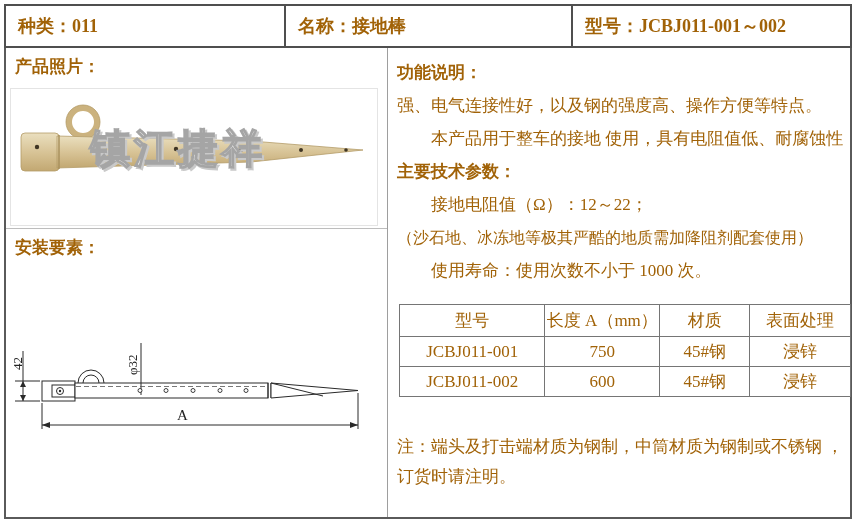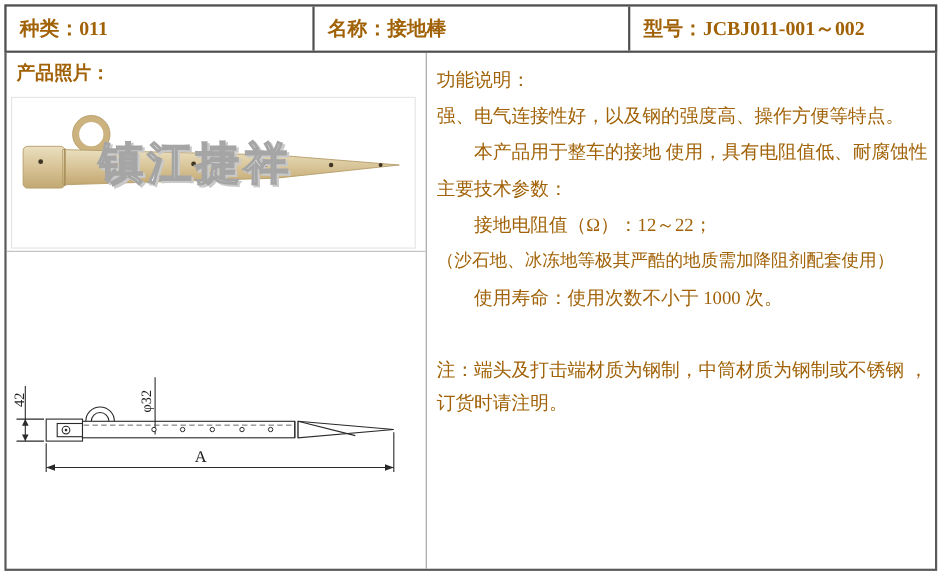--- a/index.html
+++ b/index.html
@@ -23,21 +23,21 @@
   .install-section{position:absolute;left:0;top:181px;width:100%;height:288px;}
   .section-label{position:absolute;left:9px;top:7px;font-size:17px;font-weight:bold;}
   .photo-box{position:absolute;left:4px;top:40px;width:368px;height:138px;
              border:1px solid #e4e4e4;box-sizing:border-box;}
   .drawing-box{position:absolute;left:1px;top:100px;width:380px;height:125px;}
   
   .col-right{position:absolute;left:389px;top:48px;width:462px;height:469px;
              box-sizing:border-box;padding:8px 0 0 8px;font-size:17px;}
   .text-line{line-height:33px;white-space:nowrap;}
   .indent{text-indent:34px;}
-  .heading{font-weight:normal;}
+  .heading{font-weight:bold;}
   .small-line{font-size:16px;}
   .spec-table{border-collapse:collapse;margin:17px 0 0 2px;table-layout:fixed;}
   .spec-table th,.spec-table td{border:1px solid #757575;text-align:center;
       font-weight:normal;font-size:17px;padding:0;white-space:nowrap;}
   .spec-table th{height:31px;}
   .spec-table td{height:29px;}
   .cw1{width:148px;} .cw2{width:114px;} .cw3{width:92px;} .cw4{width:102px;}
   .note{margin-top:35px;line-height:30px;}
   svg text{font-family:"Liberation Serif","DejaVu Serif",serif;}
 </style>
@@ -88,20 +88,21 @@
           <circle cx="290" cy="61" r="2" fill="#3f3524"></circle>
           <circle cx="335" cy="61" r="1.8" fill="#3f3524"></circle>
 
           <text x="167" y="73" text-anchor="middle" font-size="40" font-weight="bold" letter-spacing="4" fill="none" stroke="#c9c9c9" stroke-width="1.6" transform="translate(2,2)">镇江捷祥</text>
           <text x="167" y="73" text-anchor="middle" font-size="40" font-weight="bold" letter-spacing="4" fill="#ffffff" stroke="#a5a5a5" stroke-width="1.4">镇江捷祥</text>
         </svg>
       </div>
     </div>
 
     <div class="install-section">
+      <div class="section-label">安装要素：</div>
       <div class="drawing-box">
         <svg width="380" height="125" viewBox="0 0 380 125">
           <g stroke="#2a2a2a" stroke-width="1" fill="none">
 
             <line x1="33" y1="52" x2="8" y2="52"></line>
             <line x1="33" y1="72" x2="8" y2="72"></line>
             <line x1="16" y1="22" x2="16" y2="72"></line>
 
             <rect x="35" y="52" width="33" height="20" fill="#ffffff"></rect>
             <rect x="45" y="56" width="23" height="12" fill="#ffffff"></rect>
@@ -153,19 +154,43 @@
 
   <div class="col-right">
     <div class="text-line heading">功能说明：</div>
     <div class="text-line">强、电气连接性好，以及钢的强度高、操作方便等特点。</div>
     <div class="text-line indent">本产品用于整车的接地 使用，具有电阻值低、耐腐蚀性</div>
     <div class="text-line heading">主要技术参数：</div>
     <div class="text-line indent">接地电阻值（Ω）：12～22；</div>
     <div class="text-line small-line">（沙石地、冰冻地等极其严酷的地质需加降阻剂配套使用）</div>
     <div class="text-line indent">使用寿命：使用次数不小于 1000 次。</div>
 
+    <table class="spec-table">
+      <thead>
+        <tr>
+          <th class="cw1">型号</th>
+          <th class="cw2">长度 A（mm）</th>
+          <th class="cw3">材质</th>
+          <th class="cw4">表面处理</th>
+        </tr>
+      </thead>
+      <tbody>
+        <tr>
+          <td>JCBJ011-001</td>
+          <td>750</td>
+          <td>45#钢</td>
+          <td>浸锌</td>
+        </tr>
+        <tr>
+          <td>JCBJ011-002</td>
+          <td>600</td>
+          <td>45#钢</td>
+          <td>浸锌</td>
+        </tr>
+      </tbody>
+    </table>
 
     <div class="note">
       <div class="text-line" style="line-height:30px">注：端头及打击端材质为钢制，中筒材质为钢制或不锈钢 ，</div>
       <div class="text-line" style="line-height:30px">订货时请注明。</div>
     </div>
   </div>
 </div>
 
 </body></html>

